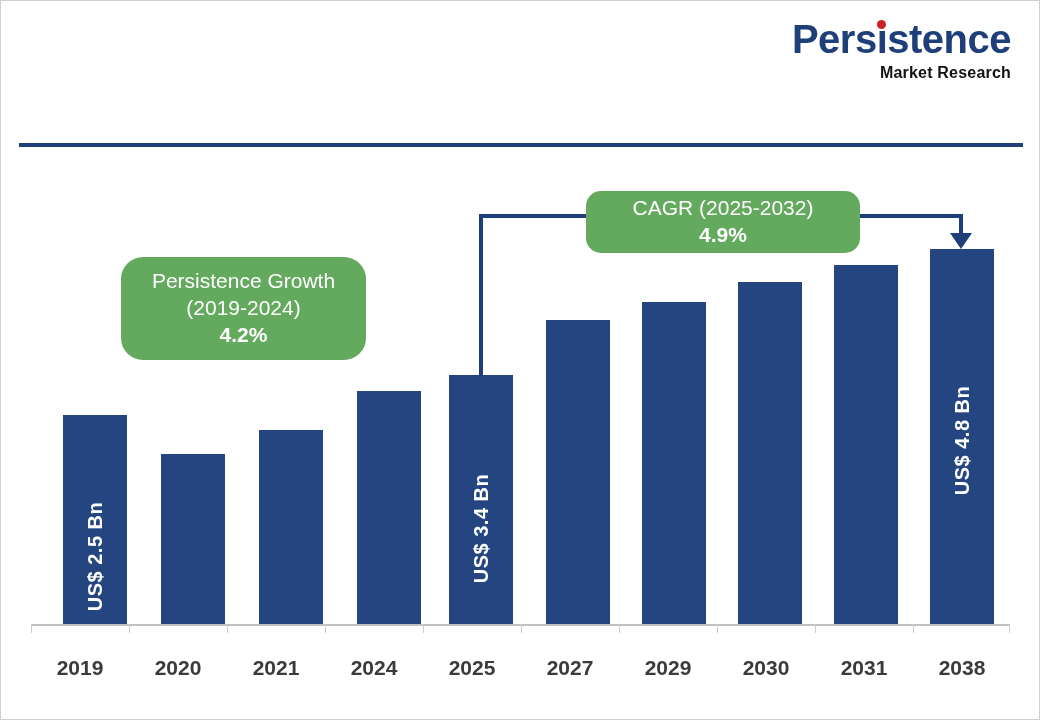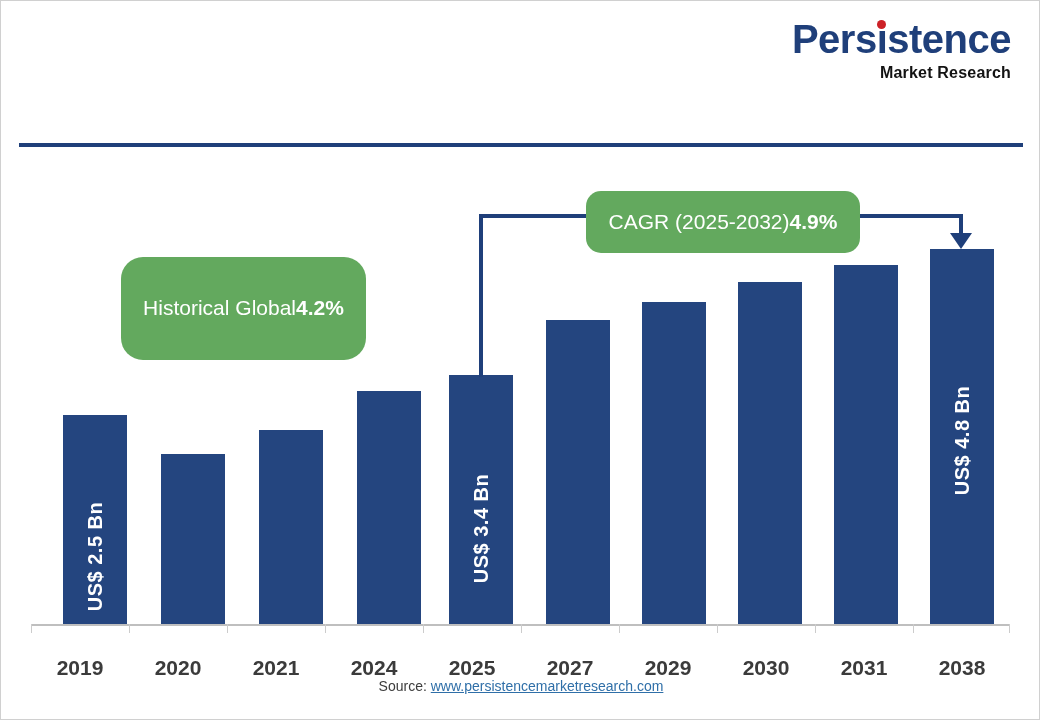--- a/index.html
+++ b/index.html
@@ -161,21 +161,21 @@
 
   
   .callout {
     position: absolute;
     background: #63a95e;
     border-radius: 18px;
     color: #ffffff;
     text-align: center;
     box-sizing: border-box;
     display: flex;
-    flex-direction: row;
+    flex-direction: column;
     justify-content: center;
     align-items: center;
   }
   .callout-hist {
     left: 120px;
     top: 256px;
     width: 245px;
     height: 103px;
     border-radius: 22px;
   }
@@ -256,38 +256,36 @@
     <div class="bar" style="left:929px; top:248px; height:375px;">
       <span class="bar-label" style="top:180px;">US$ 4.8 Bn</span>
     </div>
 
     <div class="conn-v-left"></div>
     <div class="conn-h"></div>
     <div class="conn-v-right"></div>
     <div class="conn-arrow"></div>
 
     <div class="callout callout-hist">
-      <span class="callout-line">Historical Global</span>
+      <span class="callout-line">Persistence Growth</span>
+      <span class="callout-line">(2019-2024)</span>
       <span class="callout-value">4.2%</span>
     </div>
 
     <div class="callout callout-cagr">
       <span class="callout-line">CAGR (2025-2032)</span>
       <span class="callout-value">4.9%</span>
     </div>
 
     <div class="cat-label" style="left:31px;">2019</div>
     <div class="cat-label" style="left:129px;">2020</div>
     <div class="cat-label" style="left:227px;">2021</div>
     <div class="cat-label" style="left:325px;">2024</div>
     <div class="cat-label" style="left:423px;">2025</div>
     <div class="cat-label" style="left:521px;">2027</div>
     <div class="cat-label" style="left:619px;">2029</div>
     <div class="cat-label" style="left:717px;">2030</div>
     <div class="cat-label" style="left:815px;">2031</div>
     <div class="cat-label" style="left:913px;">2038</div>
   </div>
 
-  <div class="source">
-    <span>Source: </span><a href="#">www.persistencemarketresearch.com</a>
-  </div>
 
 </div>
 
 </body></html>

